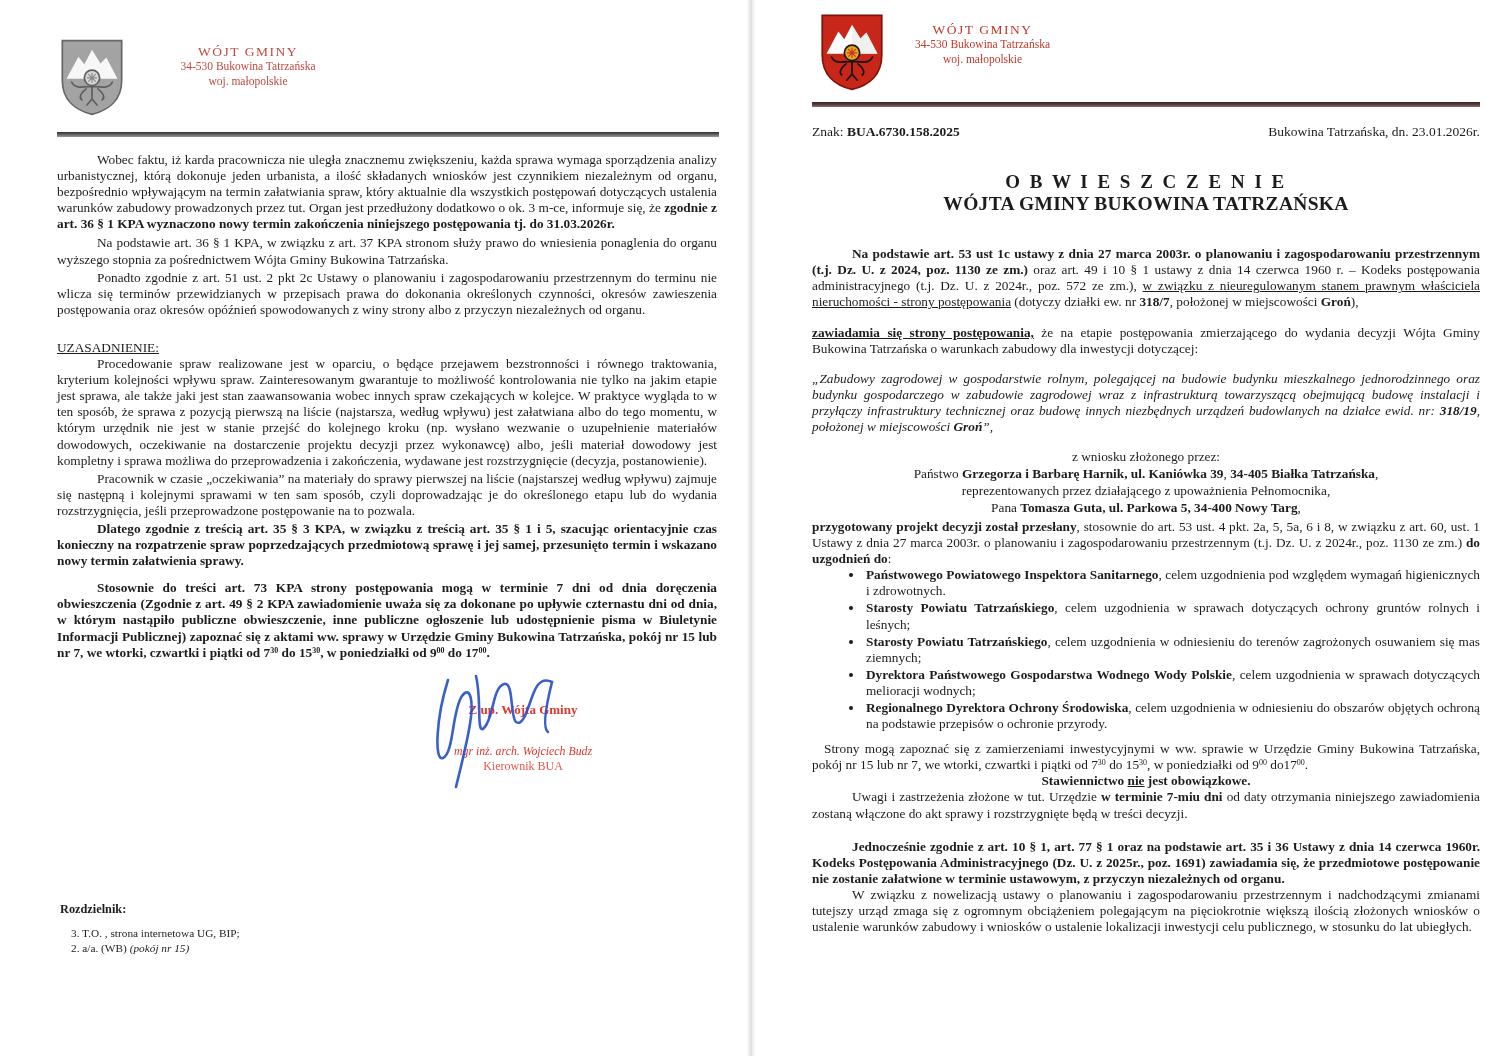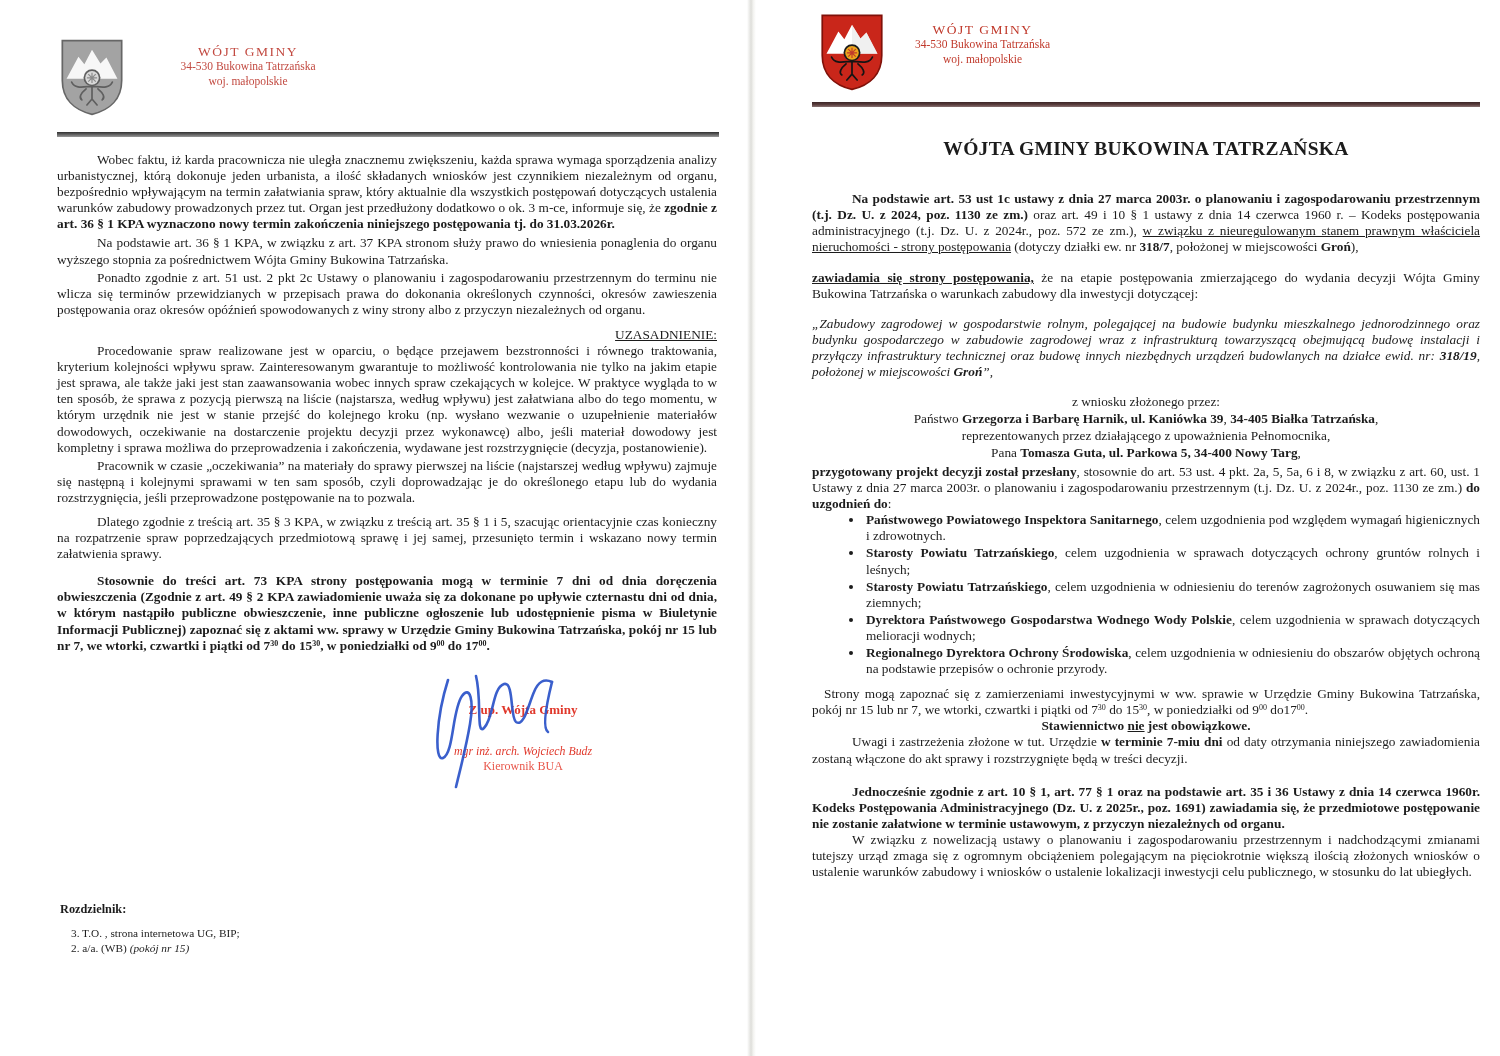--- a/index.html
+++ b/index.html
@@ -80,24 +80,24 @@
     <div class="hdr-line2 red1">34-530 Bukowina Tatrzańska</div>
     <div class="hdr-line3 red1">woj. małopolskie</div>
   </div>
 
   <div class="rule rule-left"></div>
 
   <div class="flow" id="flow-left">
     <p class="para indent" style="margin-top:15px;"><span>Wobec faktu, iż karda pracownicza nie uległa znacznemu zwiększeniu, każda sprawa wymaga sporządzenia analizy urbanistycznej, którą dokonuje jeden urbanista, a ilość składanych wniosków jest czynnikiem niezależnym od organu, bezpośrednio wpływającym na termin załatwiania spraw, który aktualnie dla wszystkich postępowań dotyczących ustalenia warunków zabudowy prowadzonych przez tut. Organ jest przedłużony dodatkowo o ok. 3 m-ce, informuje się, że </span><span class="b">zgodnie z art. 36 § 1 KPA wyznaczono nowy termin zakończenia niniejszego postępowania tj. do 31.03.2026r.</span></p>
     <p class="para indent" style="margin-top:3px;"><span>Na podstawie art. 36 § 1 KPA, w związku z art. 37 KPA stronom służy prawo do wniesienia ponaglenia do organu wyższego stopnia za pośrednictwem Wójta Gminy Bukowina Tatrzańska.</span></p>
     <p class="para indent" style="margin-top:2px;"><span>Ponadto zgodnie z art. 51 ust. 2 pkt 2c Ustawy o planowaniu i zagospodarowaniu przestrzennym do terminu nie wlicza się terminów przewidzianych w przepisach prawa do dokonania określonych czynności, okresów zawieszenia postępowania oraz okresów opóźnień spowodowanych z winy strony albo z przyczyn niezależnych od organu.</span></p>
-    <p class="heading-u" style="margin-top:9px;text-align:right;">UZASADNIENIE:</p>
+    <p class="heading-u" style="margin-top:22px;">UZASADNIENIE:</p>
     <p class="para indent"><span>Procedowanie spraw realizowane jest w oparciu, o będące przejawem bezstronności i równego traktowania, kryterium kolejności wpływu spraw. Zainteresowanym gwarantuje to możliwość kontrolowania nie tylko na jakim etapie jest sprawa, ale także jaki jest stan zaawansowania wobec innych spraw czekających w kolejce. W praktyce wygląda to w ten sposób, że sprawa z pozycją pierwszą na liście (najstarsza, według wpływu) jest załatwiana albo do tego momentu, w którym urzędnik nie jest w stanie przejść do kolejnego kroku (np. wysłano wezwanie o uzupełnienie materiałów dowodowych, oczekiwanie na dostarczenie projektu decyzji przez wykonawcę) albo, jeśli materiał dowodowy jest kompletny i sprawa możliwa do przeprowadzenia i zakończenia, wydawane jest rozstrzygnięcie (decyzja, postanowienie).</span></p>
     <p class="para indent" style="margin-top:2px;"><span>Pracownik w czasie „oczekiwania” na materiały do sprawy pierwszej na liście (najstarszej według wpływu) zajmuje się następną i kolejnymi sprawami w ten sam sposób, czyli doprowadzając je do określonego etapu lub do wydania rozstrzygnięcia, jeśli przeprowadzone postępowanie na to pozwala.</span></p>
-    <p class="para indent" style="margin-top:8px;"><span>Dlatego zgodnie z treścią art. 35 § 3 KPA, w związku z treścią art. 35 § 1 i 5, szacując orientacyjnie czas konieczny na rozpatrzenie spraw poprzedzających przedmiotową sprawę i jej samej, przesunięto termin i wskazano nowy termin załatwienia sprawy.</span></p>
+    <p class="para indent" style="margin-top:2px;font-weight:bold;"><span>Dlatego zgodnie z treścią art. 35 § 3 KPA, w związku z treścią art. 35 § 1 i 5, szacując orientacyjnie czas konieczny na rozpatrzenie spraw poprzedzających przedmiotową sprawę i jej samej, przesunięto termin i wskazano nowy termin załatwienia sprawy.</span></p>
     <p class="para indent" style="margin-top:11px;"><span class="b">Stosownie do treści art. 73 KPA strony postępowania mogą w terminie 7 dni od dnia doręczenia obwieszczenia (Zgodnie z art. 49 § 2 KPA zawiadomienie uważa się za dokonane po upływie czternastu dni od dnia, w którym nastąpiło publiczne obwieszczenie, inne publiczne ogłoszenie lub udostępnienie pisma w Biuletynie Informacji Publicznej) zapoznać się z aktami ww. sprawy w Urzędzie Gminy Bukowina Tatrzańska, pokój nr 15 lub nr 7, we wtorki, czwartki i piątki od 7</span><sup class="b">30</sup><span class="b"> do 15</span><sup class="b">30</sup><span class="b">, w poniedziałki od 9</span><sup class="b">00</sup><span class="b"> do 17</span><sup class="b">00</sup><span class="b">.</span></p>
   </div>
 
   <div class="signature">
     <div class="stamp">
       <div class="stamp-1">Z up. Wójta Gminy</div>
       <div class="stamp-2">mgr inż. arch. Wojciech Budz</div>
       <div class="stamp-3">Kierownik BUA</div>
       <svg class="sig-scribble" width="190" height="130" viewBox="0 0 190 130">
         <g fill="none" stroke="#2a52c8" stroke-width="2.6" stroke-linecap="round" opacity="0.92">
@@ -133,22 +133,29 @@
   <div class="hdr-text" style="left:140px; top:22px; width:185px;">
     <div class="hdr-line1 red2">WÓJT GMINY</div>
     <div class="hdr-line2 red2">34-530 Bukowina Tatrzańska</div>
     <div class="hdr-line3 red2">woj. małopolskie</div>
   </div>
 
   <div class="rule rule-right"></div>
 
   <div class="flow" id="flow-right">
 
+    <div class="znak-row">
+      <div>
+        <span>Znak: </span><span class="b">BUA.6730.158.2025</span>
+      </div>
+      <div>Bukowina Tatrzańska, dn. 23.01.2026r.</div>
+    </div>
 
     <div class="title-block">
+      <div class="title-1">O B W I E S Z C Z E N I E</div>
       <div class="title-2">WÓJTA GMINY BUKOWINA TATRZAŃSKA</div>
     </div>
 
     <p class="para indent" style="margin-top:31px;"><span class="b">Na podstawie art. 53 ust 1c ustawy z dnia 27 marca 2003r. o planowaniu i zagospodarowaniu przestrzennym (t.j. Dz. U. z 2024, poz. 1130 ze zm.)</span><span> oraz art. 49 i 10 § 1  ustawy z dnia 14 czerwca 1960 r. – Kodeks postępowania administracyjnego (t.j. Dz. U. z 2024r., poz. 572 ze zm.), </span><span class="u">w związku z nieuregulowanym stanem prawnym właściciela nieruchomości - strony postępowania</span><span> (dotyczy działki ew. nr </span><span class="b">318/7</span><span>, położonej w miejscowości </span><span class="b">Groń</span><span>),</span></p>
     <p class="para" style="margin-top:15px;"><span class="b u">zawiadamia się strony postępowania,</span><span> że na etapie postępowania zmierzającego do wydania decyzji Wójta Gminy Bukowina Tatrzańska o warunkach zabudowy dla inwestycji dotyczącej:</span></p>
     <p class="para" style="margin-top:13px;"><span class="i">„Zabudowy zagrodowej w gospodarstwie rolnym, polegającej na budowie budynku mieszkalnego jednorodzinnego oraz budynku gospodarczego w zabudowie zagrodowej wraz z infrastrukturą towarzyszącą obejmującą budowę instalacji i przyłączy infrastruktury technicznej oraz budowę innych niezbędnych urządzeń budowlanych na działce ewid. nr: </span><span class="b i">318/19</span><span class="i">, położonej w miejscowości </span><span class="b i">Groń</span><span class="i">”,</span></p>
 
     <div class="center-block" style="margin-top:13px;">
       <div><span>z wniosku złożonego przez:</span></div>
       <div><span>Państwo </span><span class="b">Grzegorza i Barbarę Harnik, ul. Kaniówka 39</span><span>, </span><span class="b">34-405 Białka Tatrzańska</span><span>,</span></div>

